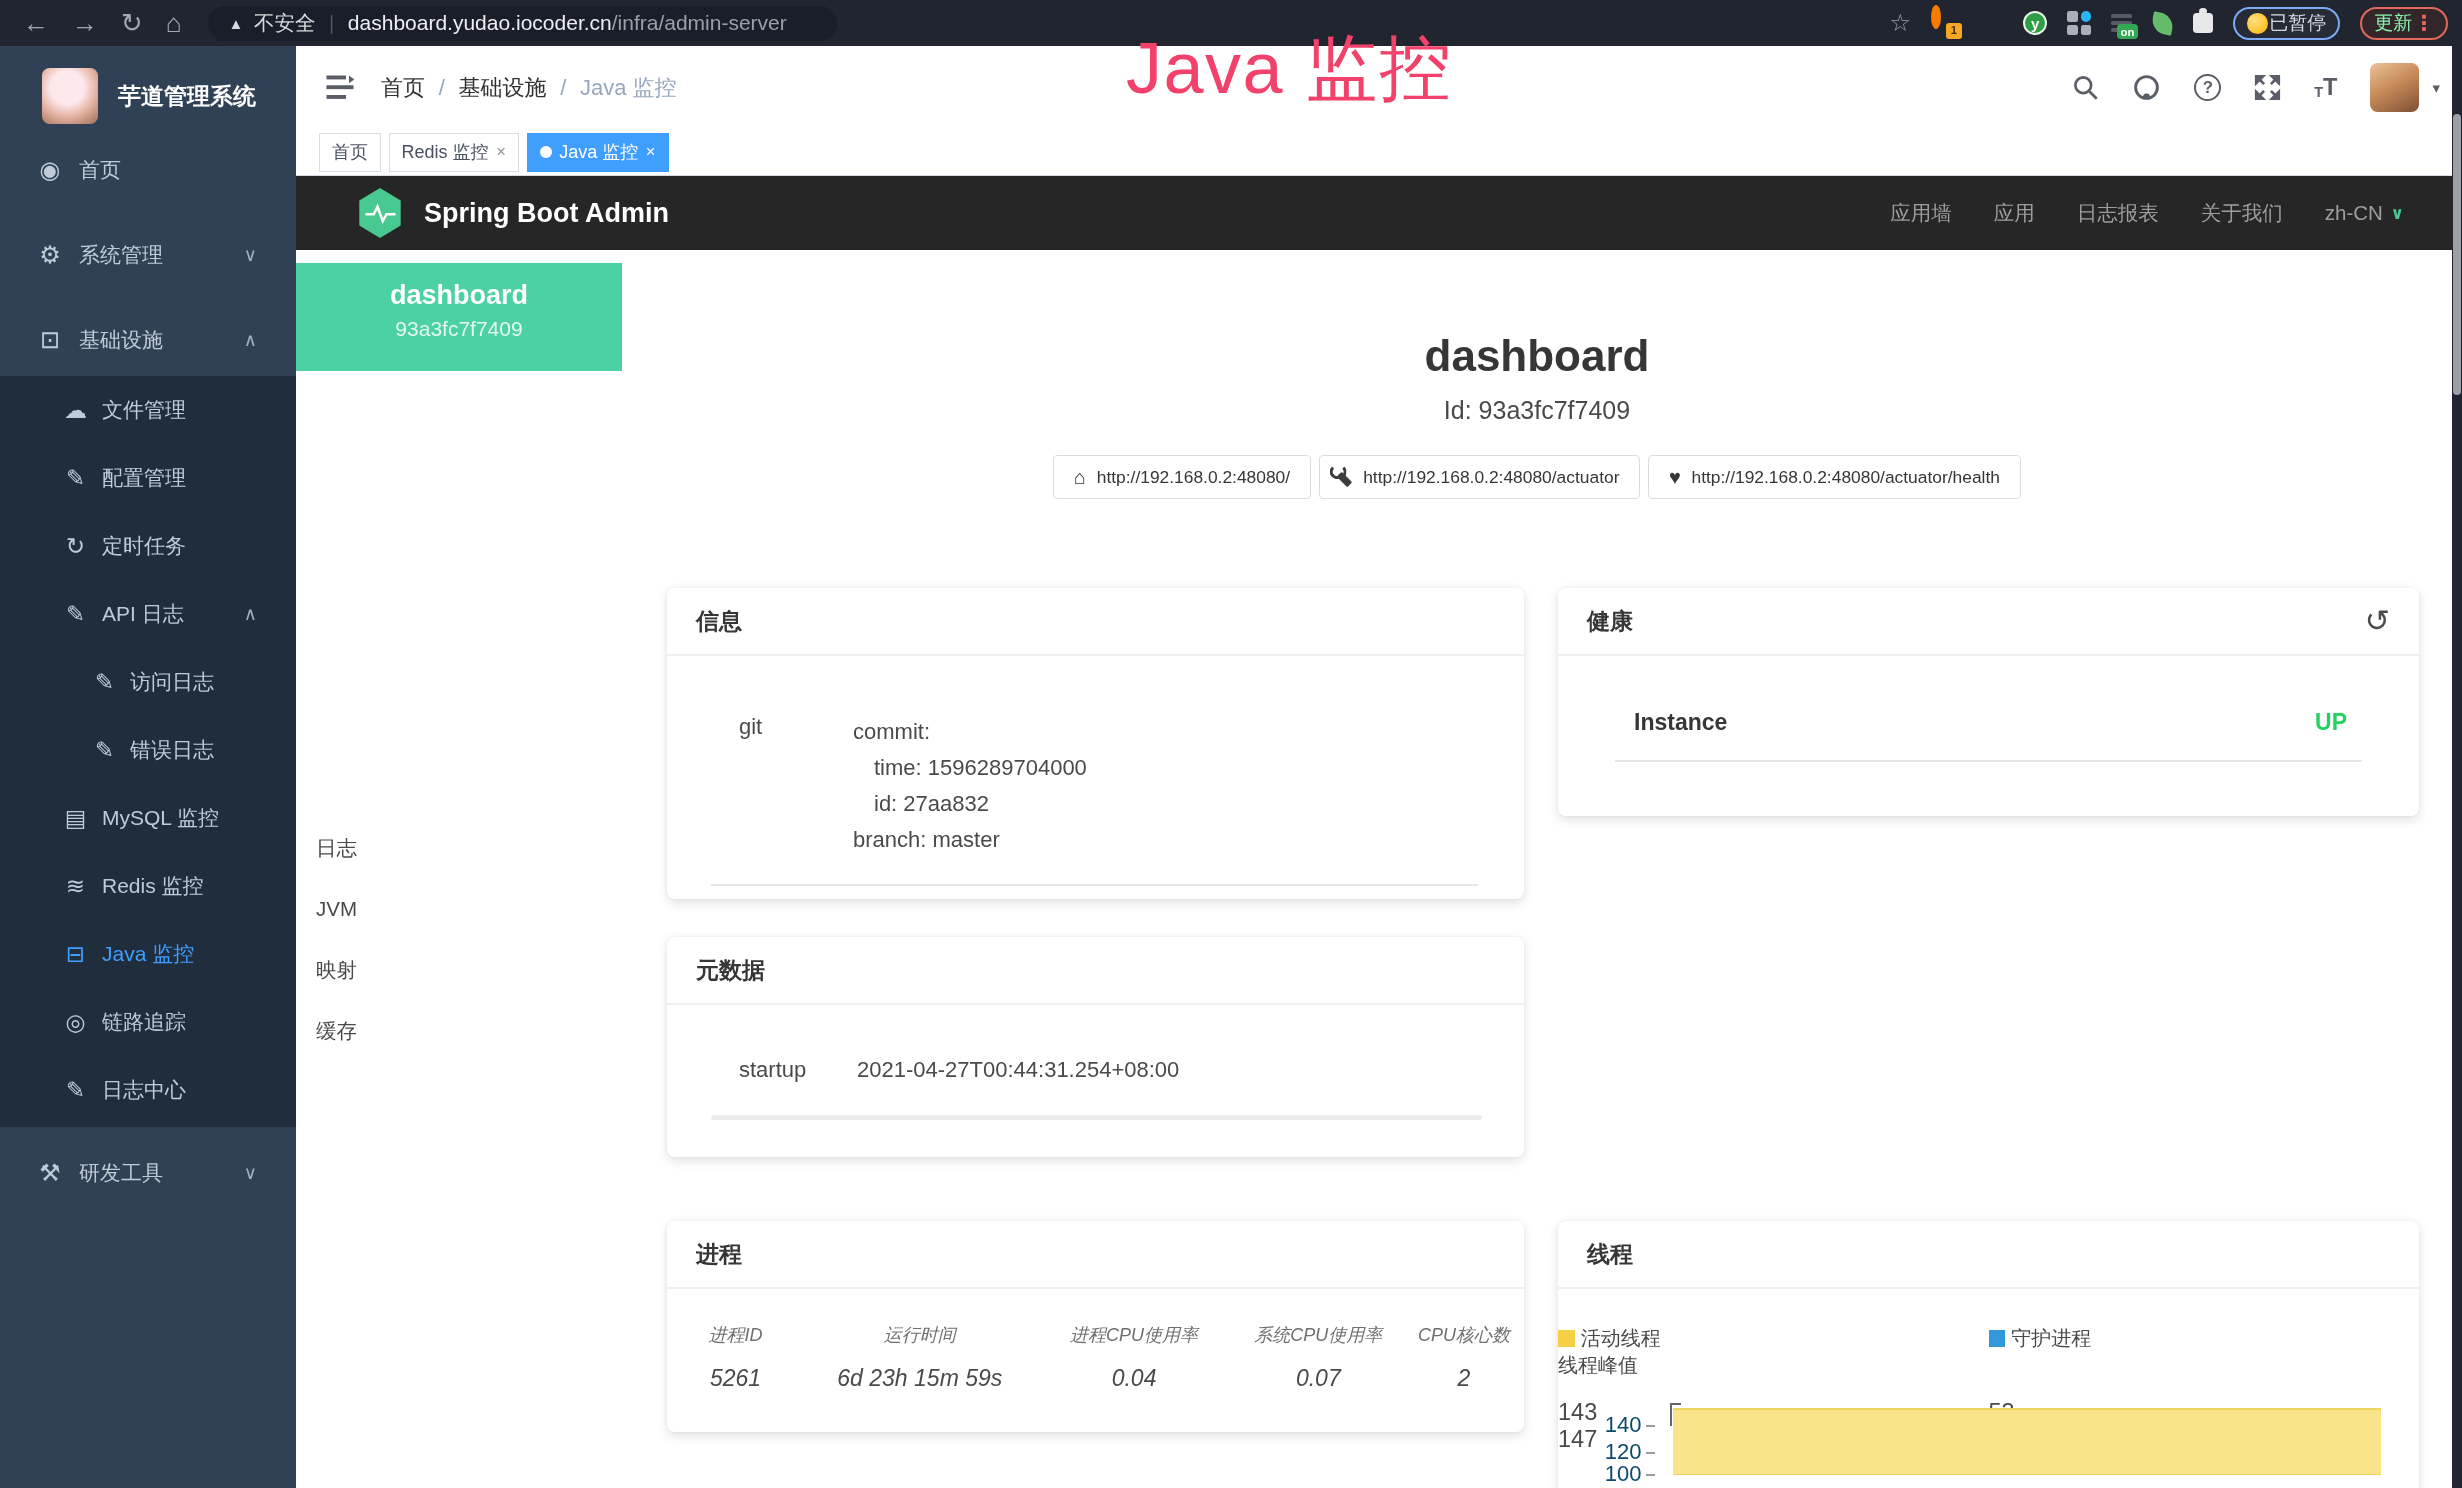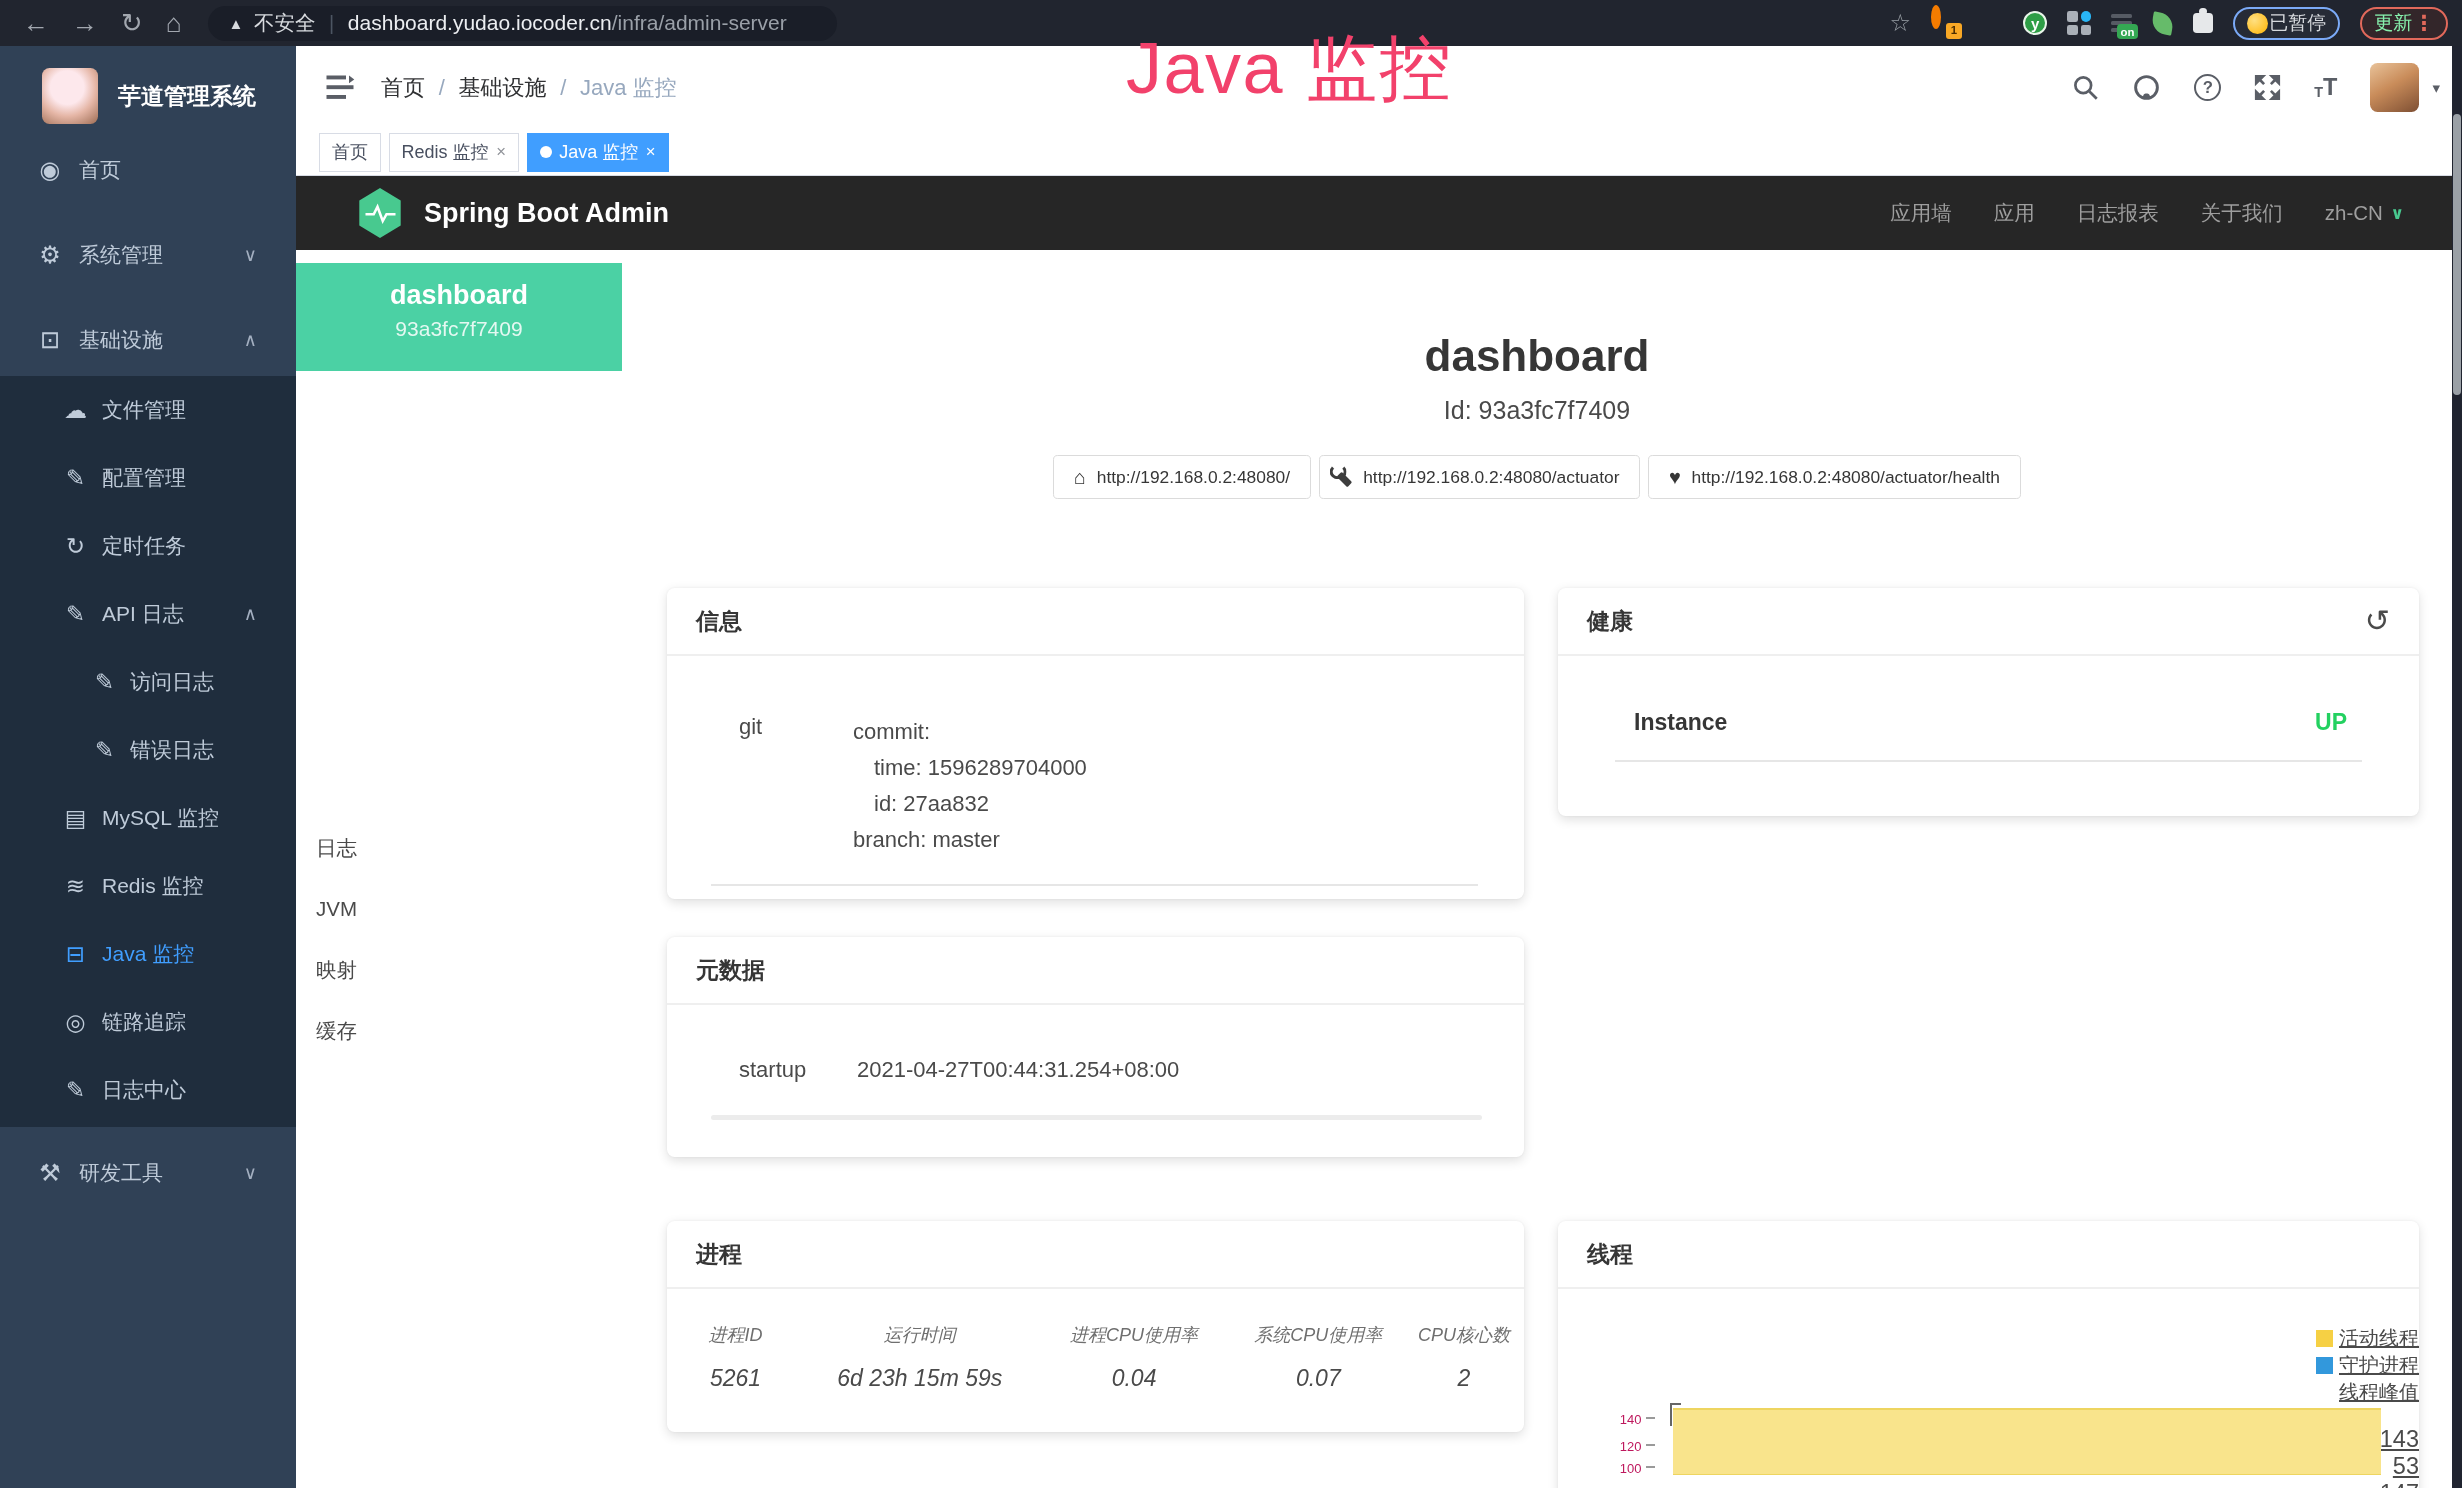--- a/index.html
+++ b/index.html
@@ -133,28 +133,28 @@
   .meta-card { left:667px; top:937px; width:857px; height:220px; }
   .meta-row { display:flex; margin-top:52px; }
   .meta-key { width:190px; padding-left:72px; font-size:22px; color:#4a4a4a; }
   .meta-val { font-size:22px; color:#4a4a4a; }
   .meta-uline { height:5.3px; background:#ececec; border-radius:3px; margin:32px 42px 0 44px; }
   .proc-card { left:667px; top:1221px; width:857px; height:211px; }
   .proc-grid { display:grid; grid-template-columns:16% 27% 23% 20% 14%; text-align:center;font-style:italic; }
   .proc-grid.hrow { margin-top:34px; font-size:18px; color:#6f6f6f; }
   .proc-grid.vrow { margin-top:18px; font-size:23px; color:#4a4a4a; }
   .threads-card { left:1558px; top:1221px; width:861px; height:326px; }
-  .legend-grid { display:grid; grid-template-columns:1fr; text-align:right;text-decoration:underline; }
+  .legend-grid { display:grid; grid-template-columns:1fr 1fr; text-align:left; }
   .legend-grid.hrow { margin-top:36px; font-size:20px; color:#4a4a4a; }
   .legend-grid.vrow { margin-top:20px; font-size:23.5px; color:#4a4a4a; }
   .sq { display:inline-block; width:16.7px; height:16.7px; margin-right:6px; vertical-align:-1.5px; }
   .sq.yellow { background:#f6d044; }
   .sq.blue { background:#3298dc; }
   .chart { position:absolute; left:0; top:182px; width:100%; height:144px; }
-  .yt { position:absolute; left:38px; width:59px; text-align:right; font-size:13px; color:#be185d; }
+  .yt { position:absolute; left:38px; width:59px; text-align:right; font-size:22px; color:#0c4a6e; }
   .yt i { display:inline-block; width:9px; height:2.3px; background:#9a9a9a; vertical-align:4.6px; margin-left:4.6px; font-style:normal; }
   .axis-l { position:absolute; left:112px; top:0; width:10.6px; height:23px; border-left:2.3px solid #666; border-top:2.3px solid #666; }
   .plot { position:absolute; left:115px; right:38px; top:4.6px; bottom:0; }
   .area { position:absolute; left:0; right:0; top:0; height:67px; background:#f9e48c; border-top:2.3px solid #eed560; border-bottom:1.5px solid #eed560; }
 
   
   .scroll-track { position:absolute; right:0; top:46px; width:10px; height:1443px; background:#202430; z-index:30; }
   .scroll-thumb { position:absolute; right:0.8px; top:68px; width:8.3px; height:281px; background:#9aa0a6; border-radius:4.6px; }
 
   svg { display:block; }

